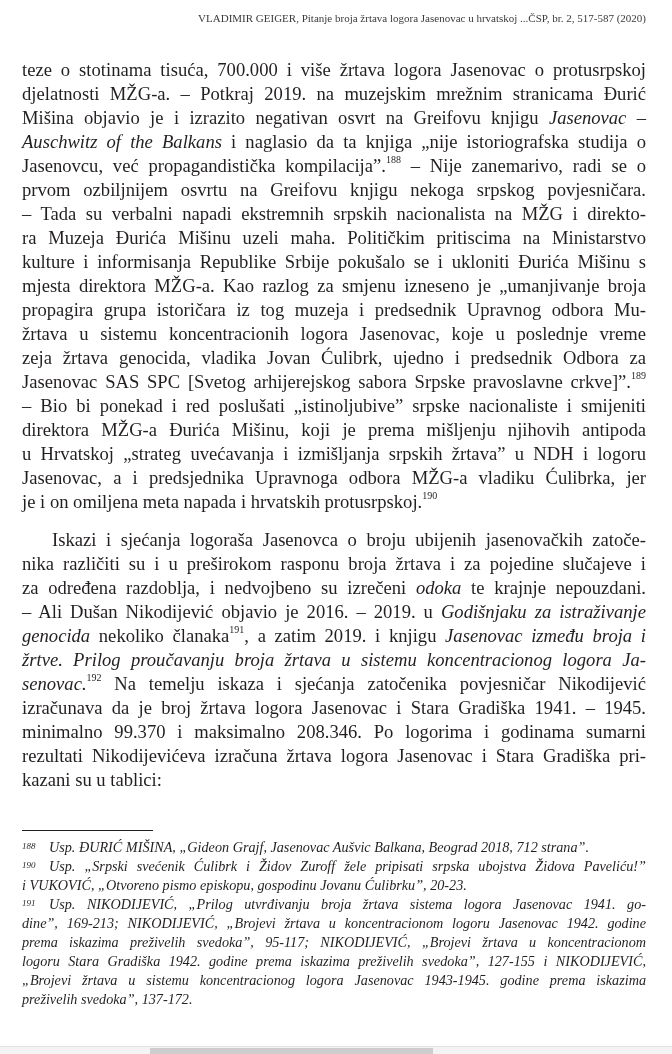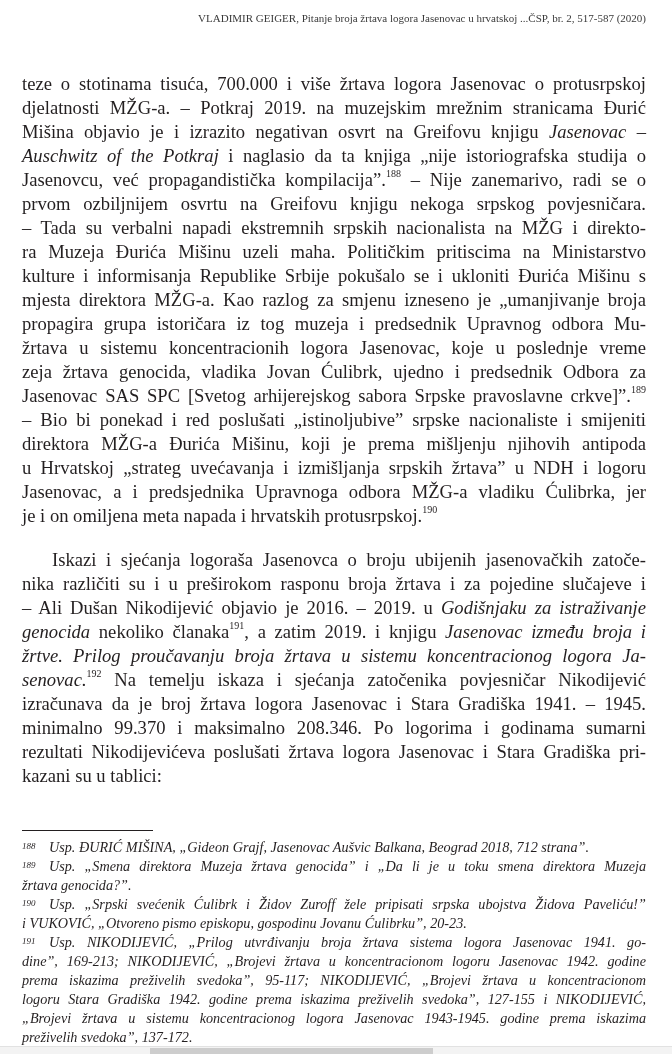--- a/index.html
+++ b/index.html
@@ -23,34 +23,34 @@
     height: 16px;
     font-size: 11px;
     line-height: 16px;
     color: #3a3a3a;
     display: flex;
     justify-content: flex-end;
     white-space: nowrap;
   }
   .body-text {
     position: absolute;
-    top: 72px;
+    top: 58px;
     left: 22px;
     width: 624px;
     font-size: 18.6px;
     line-height: 24px;
     text-align: justify;
     hyphens: none;
   }
   .body-text p {
     margin: 0;
   }
   .body-text p.para-2 {
     text-indent: 30px;
-    margin-top: 20px;
+    margin-top: 14px;
   }
   .line {
     display: block;
     text-align: justify;
     text-align-last: justify;
     white-space: nowrap;
     overflow: visible;
   }
   .line.last {
     text-align-last: left;
@@ -125,60 +125,57 @@
 <div class="running-header">
   <span>VLADIMIR GEIGER, Pitanje broja žrtava logora Jasenovac u hrvatskoj ...</span>
   <span>ČSP, br. 2, 517-587 (2020)</span>
 </div>
 
 <div class="body-text">
   <p class="para-1">
     <span class="line">teze o stotinama tisuća, 700.000 i više žrtava logora Jasenovac o protusrpskoj</span>
     <span class="line">djelatnosti MŽG-a. – Potkraj 2019. na muzejskim mrežnim stranicama Đurić</span>
     <span class="line"><span>Mišina objavio je i izrazito negativan osvrt na Greifovu knjigu </span><i>Jasenovac –</i></span>
-    <span class="line"><i>Auschwitz of the Potkraj</i><span> i naglasio da ta knjiga „nije istoriografska studija o</span></span>
+    <span class="line"><i>Auschwitz of the Balkans</i><span> i naglasio da ta knjiga „nije istoriografska studija o</span></span>
     <span class="line"><span>Jasenovcu, već propagandistička kompilacija”.</span><sup>188</sup><span> – Nije zanemarivo, radi se o</span></span>
     <span class="line">prvom ozbiljnijem osvrtu na Greifovu knjigu nekoga srpskog povjesničara.</span>
     <span class="line">– Tada su verbalni napadi ekstremnih srpskih nacionalista na MŽG i direkto-</span>
     <span class="line">ra Muzeja Đurića Mišinu uzeli maha. Političkim pritiscima na Ministarstvo</span>
     <span class="line">kulture i informisanja Republike Srbije pokušalo se i ukloniti Đurića Mišinu s</span>
     <span class="line">mjesta direktora MŽG-a. Kao razlog za smjenu izneseno je „umanjivanje broja</span>
     <span class="line">propagira grupa istoričara iz tog muzeja i predsednik Upravnog odbora Mu-</span>
     <span class="line">žrtava u sistemu koncentracionih logora Jasenovac, koje u poslednje vreme</span>
     <span class="line">zeja žrtava genocida, vladika Jovan Ćulibrk, ujedno i predsednik Odbora za</span>
     <span class="line"><span>Jasenovac SAS SPC [Svetog arhijerejskog sabora Srpske pravoslavne crkve]”.</span><sup>189</sup></span>
     <span class="line">– Bio bi ponekad i red poslušati „istinoljubive” srpske nacionaliste i smijeniti</span>
     <span class="line">direktora MŽG-a Đurića Mišinu, koji je prema mišljenju njihovih antipoda</span>
     <span class="line">u Hrvatskoj „strateg uvećavanja i izmišljanja srpskih žrtava” u NDH i logoru</span>
     <span class="line">Jasenovac, a i predsjednika Upravnoga odbora MŽG-a vladiku Ćulibrka, jer</span>
     <span class="line last"><span>je i on omiljena meta napada i hrvatskih protusrpskoj.</span><sup>190</sup></span>
   </p>
   <p class="para-2" style="text-indent:0;">
     <span class="line indent">Iskazi i sjećanja logoraša Jasenovca o broju ubijenih jasenovačkih zatoče-</span>
     <span class="line">nika različiti su i u preširokom rasponu broja žrtava i za pojedine slučajeve i</span>
+    <span class="line"><span>za određena razdoblja, i nedvojbeno su izrečeni </span><i>odoka</i><span> te krajnje nepouzdani.</span></span>
     <span class="line"><span>– Ali Dušan Nikodijević objavio je 2016. – 2019. u </span><i>Godišnjaku za istraživanje</i></span>
     <span class="line"><i>genocida</i><span> nekoliko članaka</span><sup>191</sup><span>, a zatim 2019. i knjigu </span><i>Jasenovac između broja i</i></span>
     <span class="line"><i>žrtve. Prilog proučavanju broja žrtava u sistemu koncentracionog logora Ja-</i></span>
     <span class="line"><i>senovac.</i><sup>192</sup><span> Na temelju iskaza i sjećanja zatočenika povjesničar Nikodijević</span></span>
     <span class="line">izračunava da je broj žrtava logora Jasenovac i Stara Gradiška 1941. – 1945.</span>
     <span class="line">minimalno 99.370 i maksimalno 208.346. Po logorima i godinama sumarni</span>
-    <span class="line">rezultati Nikodijevićeva poslušati žrtava logora Jasenovac i Stara Gradiška pri-</span>
+    <span class="line">rezultati Nikodijevićeva izračuna žrtava logora Jasenovac i Stara Gradiška pri-</span>
     <span class="line last">kazani su u tablici:</span>
   </p>
 </div>
 
 <div class="footnote-rule"></div>
 
 <div class="footnotes">
   <div>
     <span class="fn-line last"><span class="fn-num">188</span><span>Usp. ĐURIĆ MIŠINA, „Gideon Grajf, Jasenovac Aušvic Balkana, Beograd 2018, 712 strana”.</span></span>
-  </div>
-  <div>
-    <span class="fn-line"><span class="fn-num">189</span><span>Usp. „Smena direktora Muzeja žrtava genocida” i „Da li je u toku smena direktora Muzeja</span></span>
-    <span class="fn-line last">žrtava genocida?”.</span>
   </div>
   <div>
     <span class="fn-line"><span class="fn-num">190</span><span>Usp. „Srpski svećenik Ćulibrk i Židov Zuroff žele pripisati srpska ubojstva Židova Paveliću!”</span></span>
     <span class="fn-line last">i VUKOVIĆ, „Otvoreno pismo episkopu, gospodinu Jovanu Ćulibrku”, 20-23.</span>
   </div>
   <div>
     <span class="fn-line"><span class="fn-num">191</span><span>Usp. NIKODIJEVIĆ, „Prilog utvrđivanju broja žrtava sistema logora Jasenovac 1941. go-</span></span>
     <span class="fn-line">dine”, 169-213; NIKODIJEVIĆ, „Brojevi žrtava u koncentracionom logoru Jasenovac 1942. godine</span>
     <span class="fn-line">prema iskazima preživelih svedoka”, 95-117; NIKODIJEVIĆ, „Brojevi žrtava u koncentracionom</span>
     <span class="fn-line">logoru Stara Gradiška 1942. godine prema iskazima preživelih svedoka”, 127-155 i NIKODIJEVIĆ,</span>

